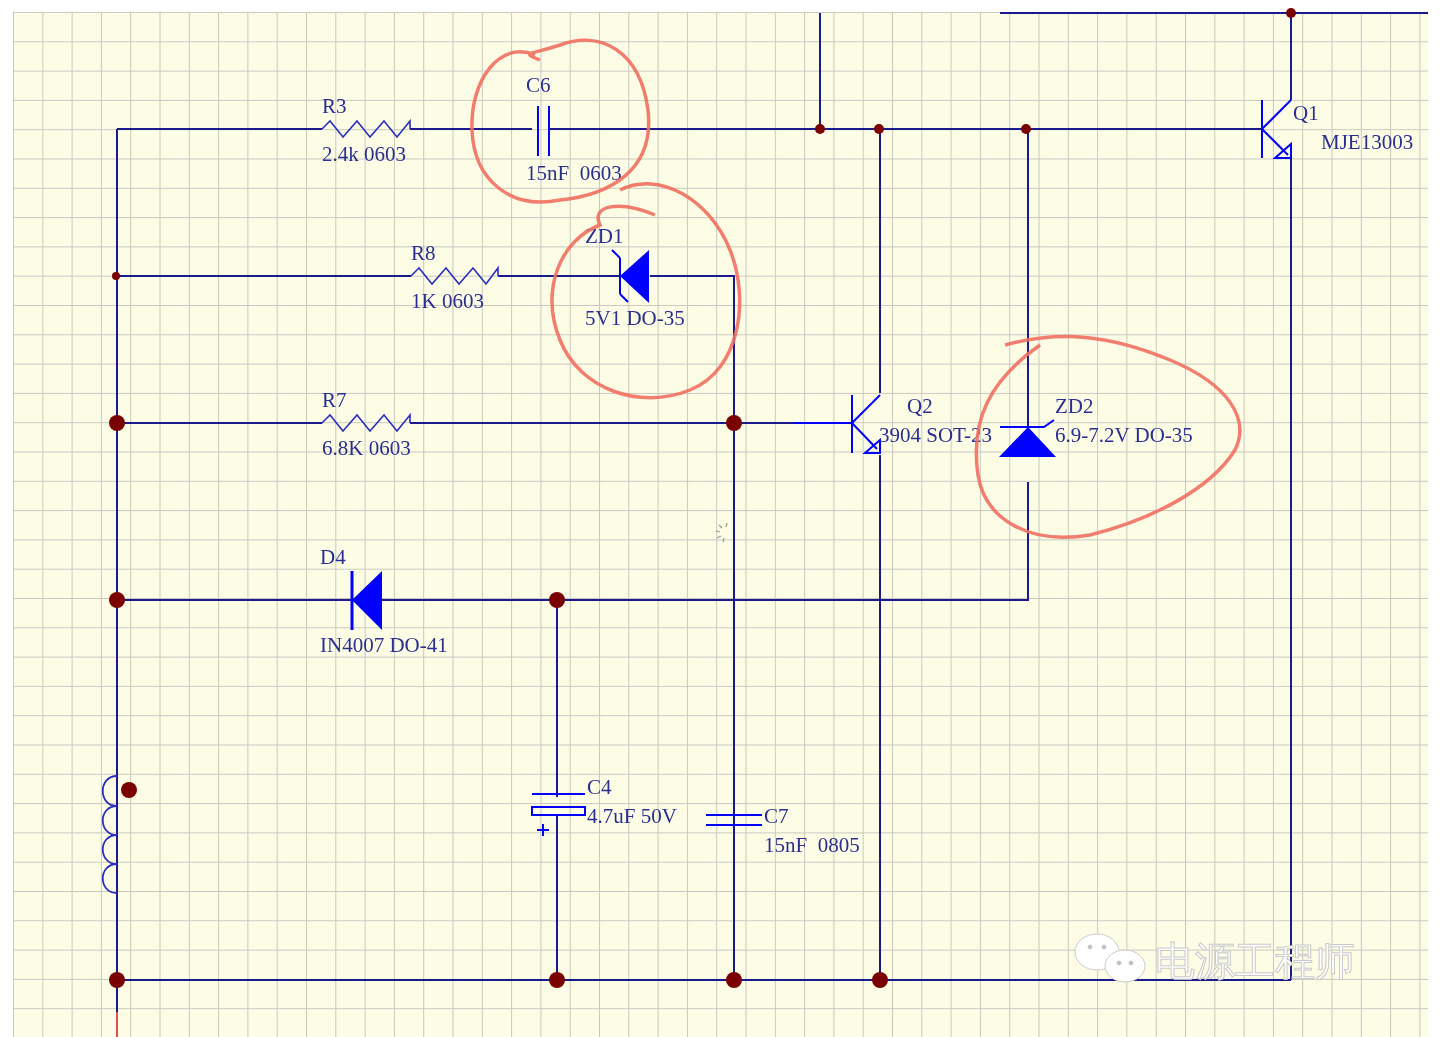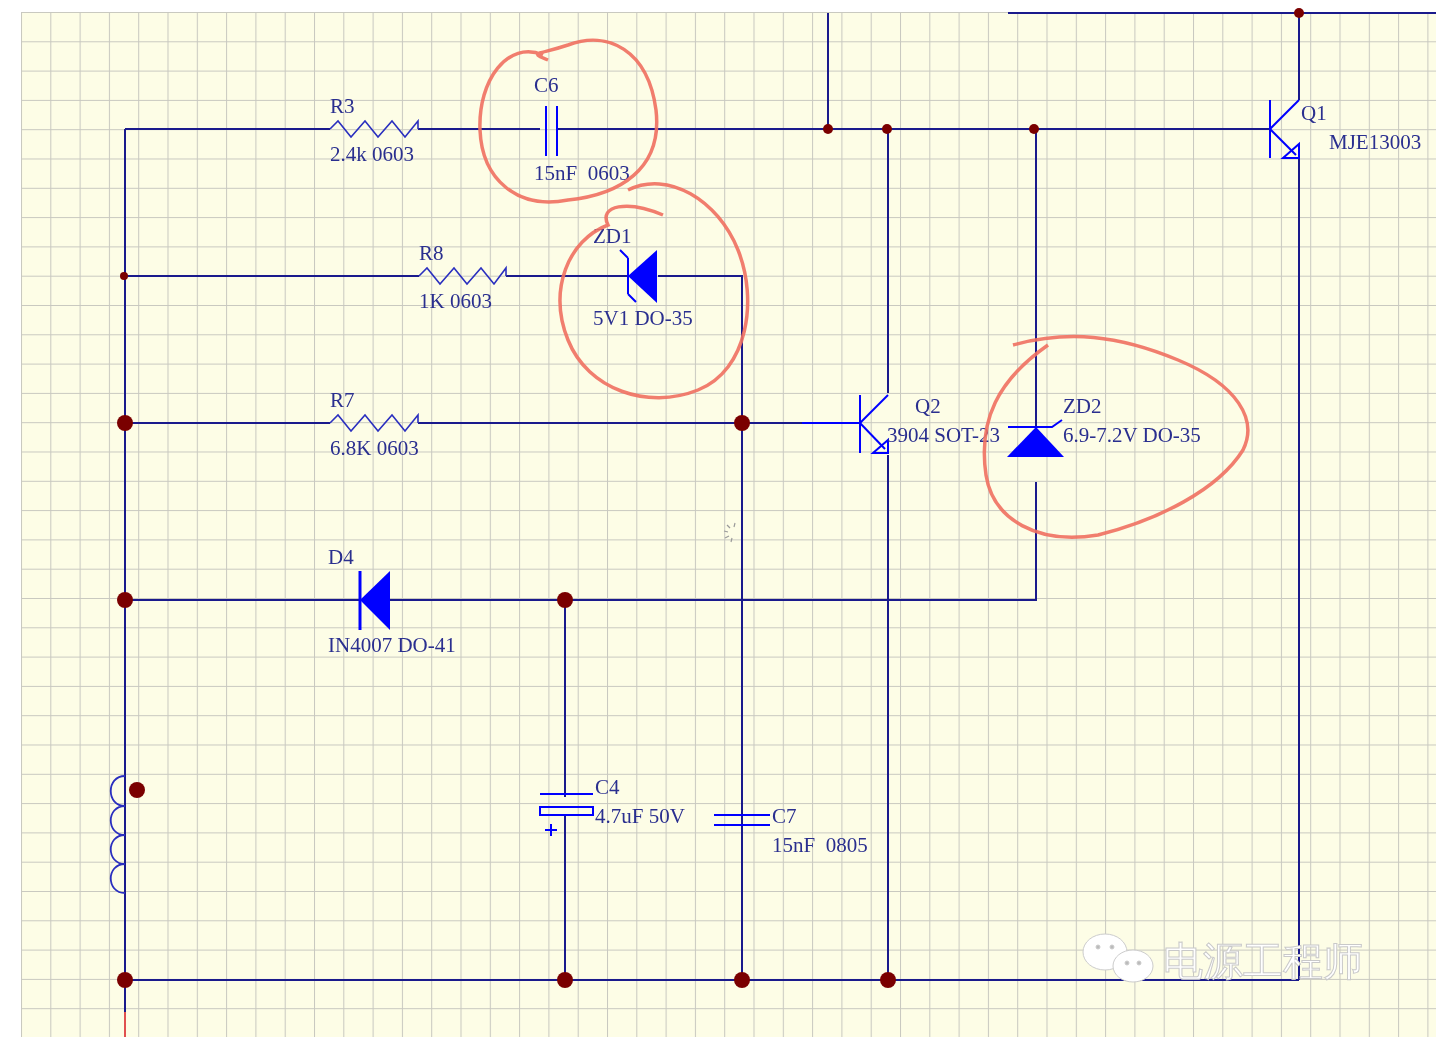--- a/index.html
+++ b/index.html
@@ -1,17 +1,17 @@
 <!DOCTYPE html>
 <html><head>
 <meta charset="utf-8">
 <style>
   html, body { margin:0; padding:0; background:#ffffff; }
   body { width:1440px; height:1037px; position:relative; overflow:hidden; }
-  #canvas { position:absolute; left:8px; top:0; width:1164px; height:1037px; }
+  #canvas { position:absolute; left:0; top:0; width:1164px; height:1037px; }
   svg text { font-family: "Liberation Serif", "DejaVu Serif", serif; }
   .lbl { fill:#2a2f8f; font-size:21px; }
   .wm { fill:#ffffff; stroke:#c9c9c9; stroke-width:1; font-family:"DejaVu Sans", sans-serif; font-size:40px; }
 </style>
 </head>
 <body>
 
 <div id="canvas">
 <svg width="1440" height="1037" viewBox="0 0 1440 1037" xmlns="http://www.w3.org/2000/svg">
   <defs>

